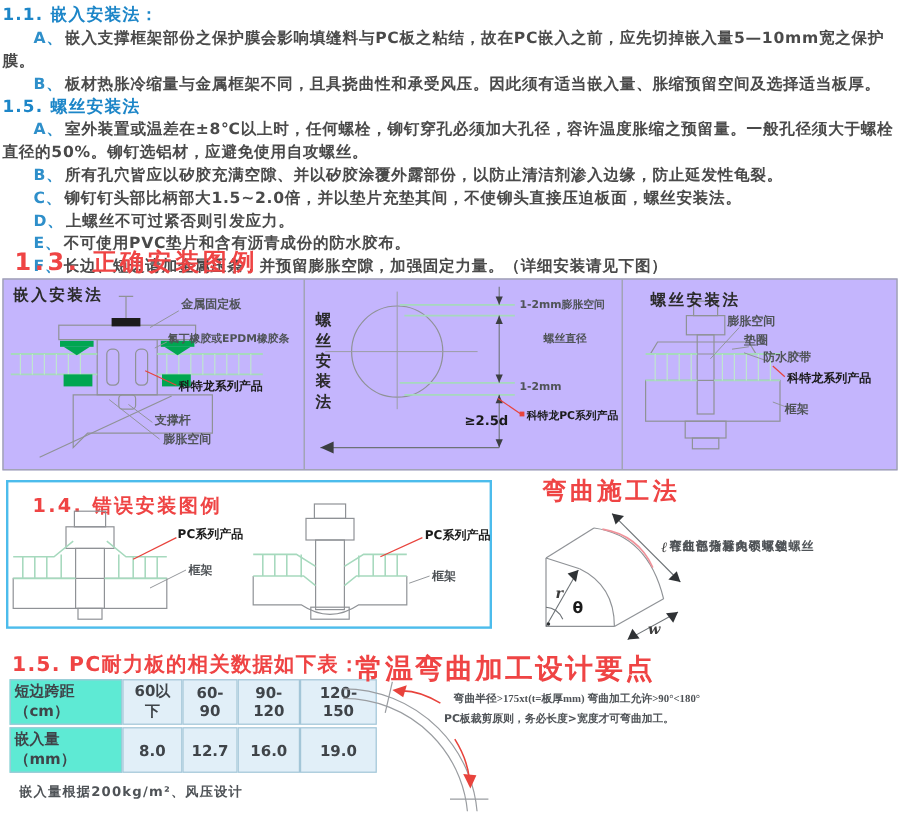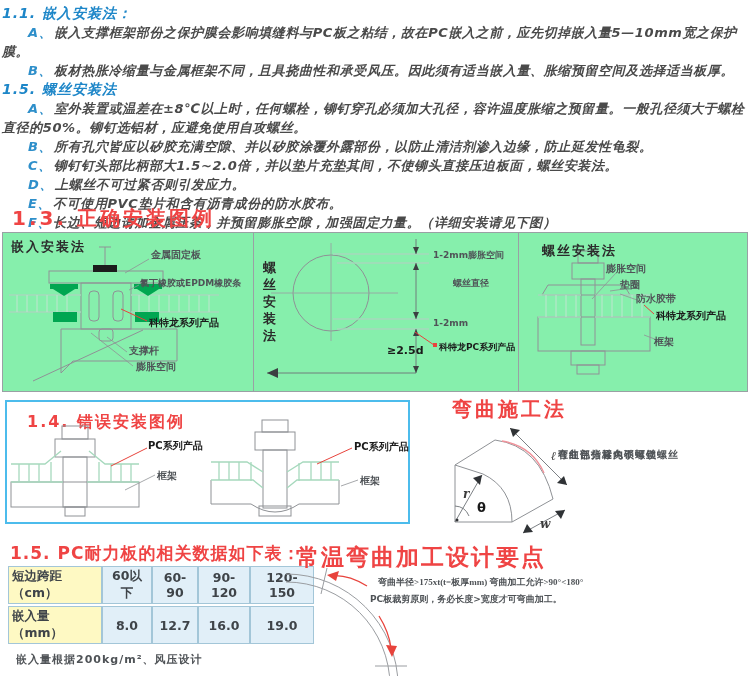--- a/index.html
+++ b/index.html
@@ -1,45 +1,45 @@
 <!DOCTYPE html>
 <html><head>
 <meta charset="utf-8">
 <style>
   html,body{margin:0;padding:0;background:#fff;}
   .page{position:relative;width:750px;height:678px;background:#ffffff;overflow:hidden;
         font-family:"DejaVu Sans","Liberation Sans",sans-serif;font-weight:bold;color:#4a4a4a;}
   
-  .toptext{position:absolute;left:2px;top:4px;width:746px;font-style:italic;}
+  .toptext{position:absolute;left:2px;top:4px;width:746px;}
   .h-small{margin:0;font-size:14px;line-height:19px;color:#1d86c8;letter-spacing:1px;}
   .li{margin:0;font-size:13px;line-height:19px;letter-spacing:0.6px;text-indent:26px;color:#4a4a4a;}
   .marker{color:#2e8fca;padding-right:2px;}
   
   .h-big{position:absolute;margin:4px;color:#ef4444;font-weight:bold;}
   
-  .box13{position:absolute;left:2px;top:232px;width:744px;height:158px;border:1px solid #9aa0a4;background:#86efac;}
+  .box13{position:absolute;left:2px;top:232px;width:744px;height:158px;border:1px solid #9aa0a4;background:#c4b5fd;}
   .divider{position:absolute;top:0;width:1px;height:100%;background:#9aa0a4;}
   .panel{position:absolute;top:0;height:158px;}
   .box14{position:absolute;left:5px;top:400px;width:401px;height:120px;border:2px solid #4cbcec;background:#ffffff;}
   
   .dlabel{position:absolute;font-size:10px;line-height:12px;color:#4f5357;white-space:nowrap;}
   .dlabel.small{font-size:9px;}
   .dlabel.dark{color:#1a1a1a;}
   .dlabel.title13{font-size:13px;color:#2b2b2b;letter-spacing:2px;}
   .vtitle{position:absolute;width:15px;font-size:13px;line-height:17px;color:#2b2b2b;
           word-break:break-all;text-align:center;}
   .dim{font-style:italic;font-size:12px;color:#3c3c3c;font-family:"DejaVu Serif","Liberation Serif",serif;}
   
   .note{position:absolute;font-size:10px;color:#4f5357;letter-spacing:1px;white-space:nowrap;}
   .note.tiny{font-size:9px;letter-spacing:0;}
   
   .tbl{position:absolute;left:8px;top:564px;border-collapse:separate;border-spacing:0 2px;}
   .tbl td,.tbl th{background:#e1eff8;border:1px solid #a3c6d8;font-size:12.5px;color:#3f4449;
       font-weight:bold;text-align:center;padding:1px 3px;height:18px;}
-  .tbl .lab{text-align:left;width:86px;background:#fef9c3;}
+  .tbl .lab{text-align:left;width:86px;background:#5eead4;}
   .c1{width:42px}.c2{width:38px}.c3{width:44px}.c4{width:56px}
   .footnote{position:absolute;font-size:11px;color:#4f5357;letter-spacing:1px;}
   svg{position:absolute;left:0;top:0;}
   .abs-svg{position:absolute;}
 </style>
 </head>
 <body>
 
 <div class="page">
 

